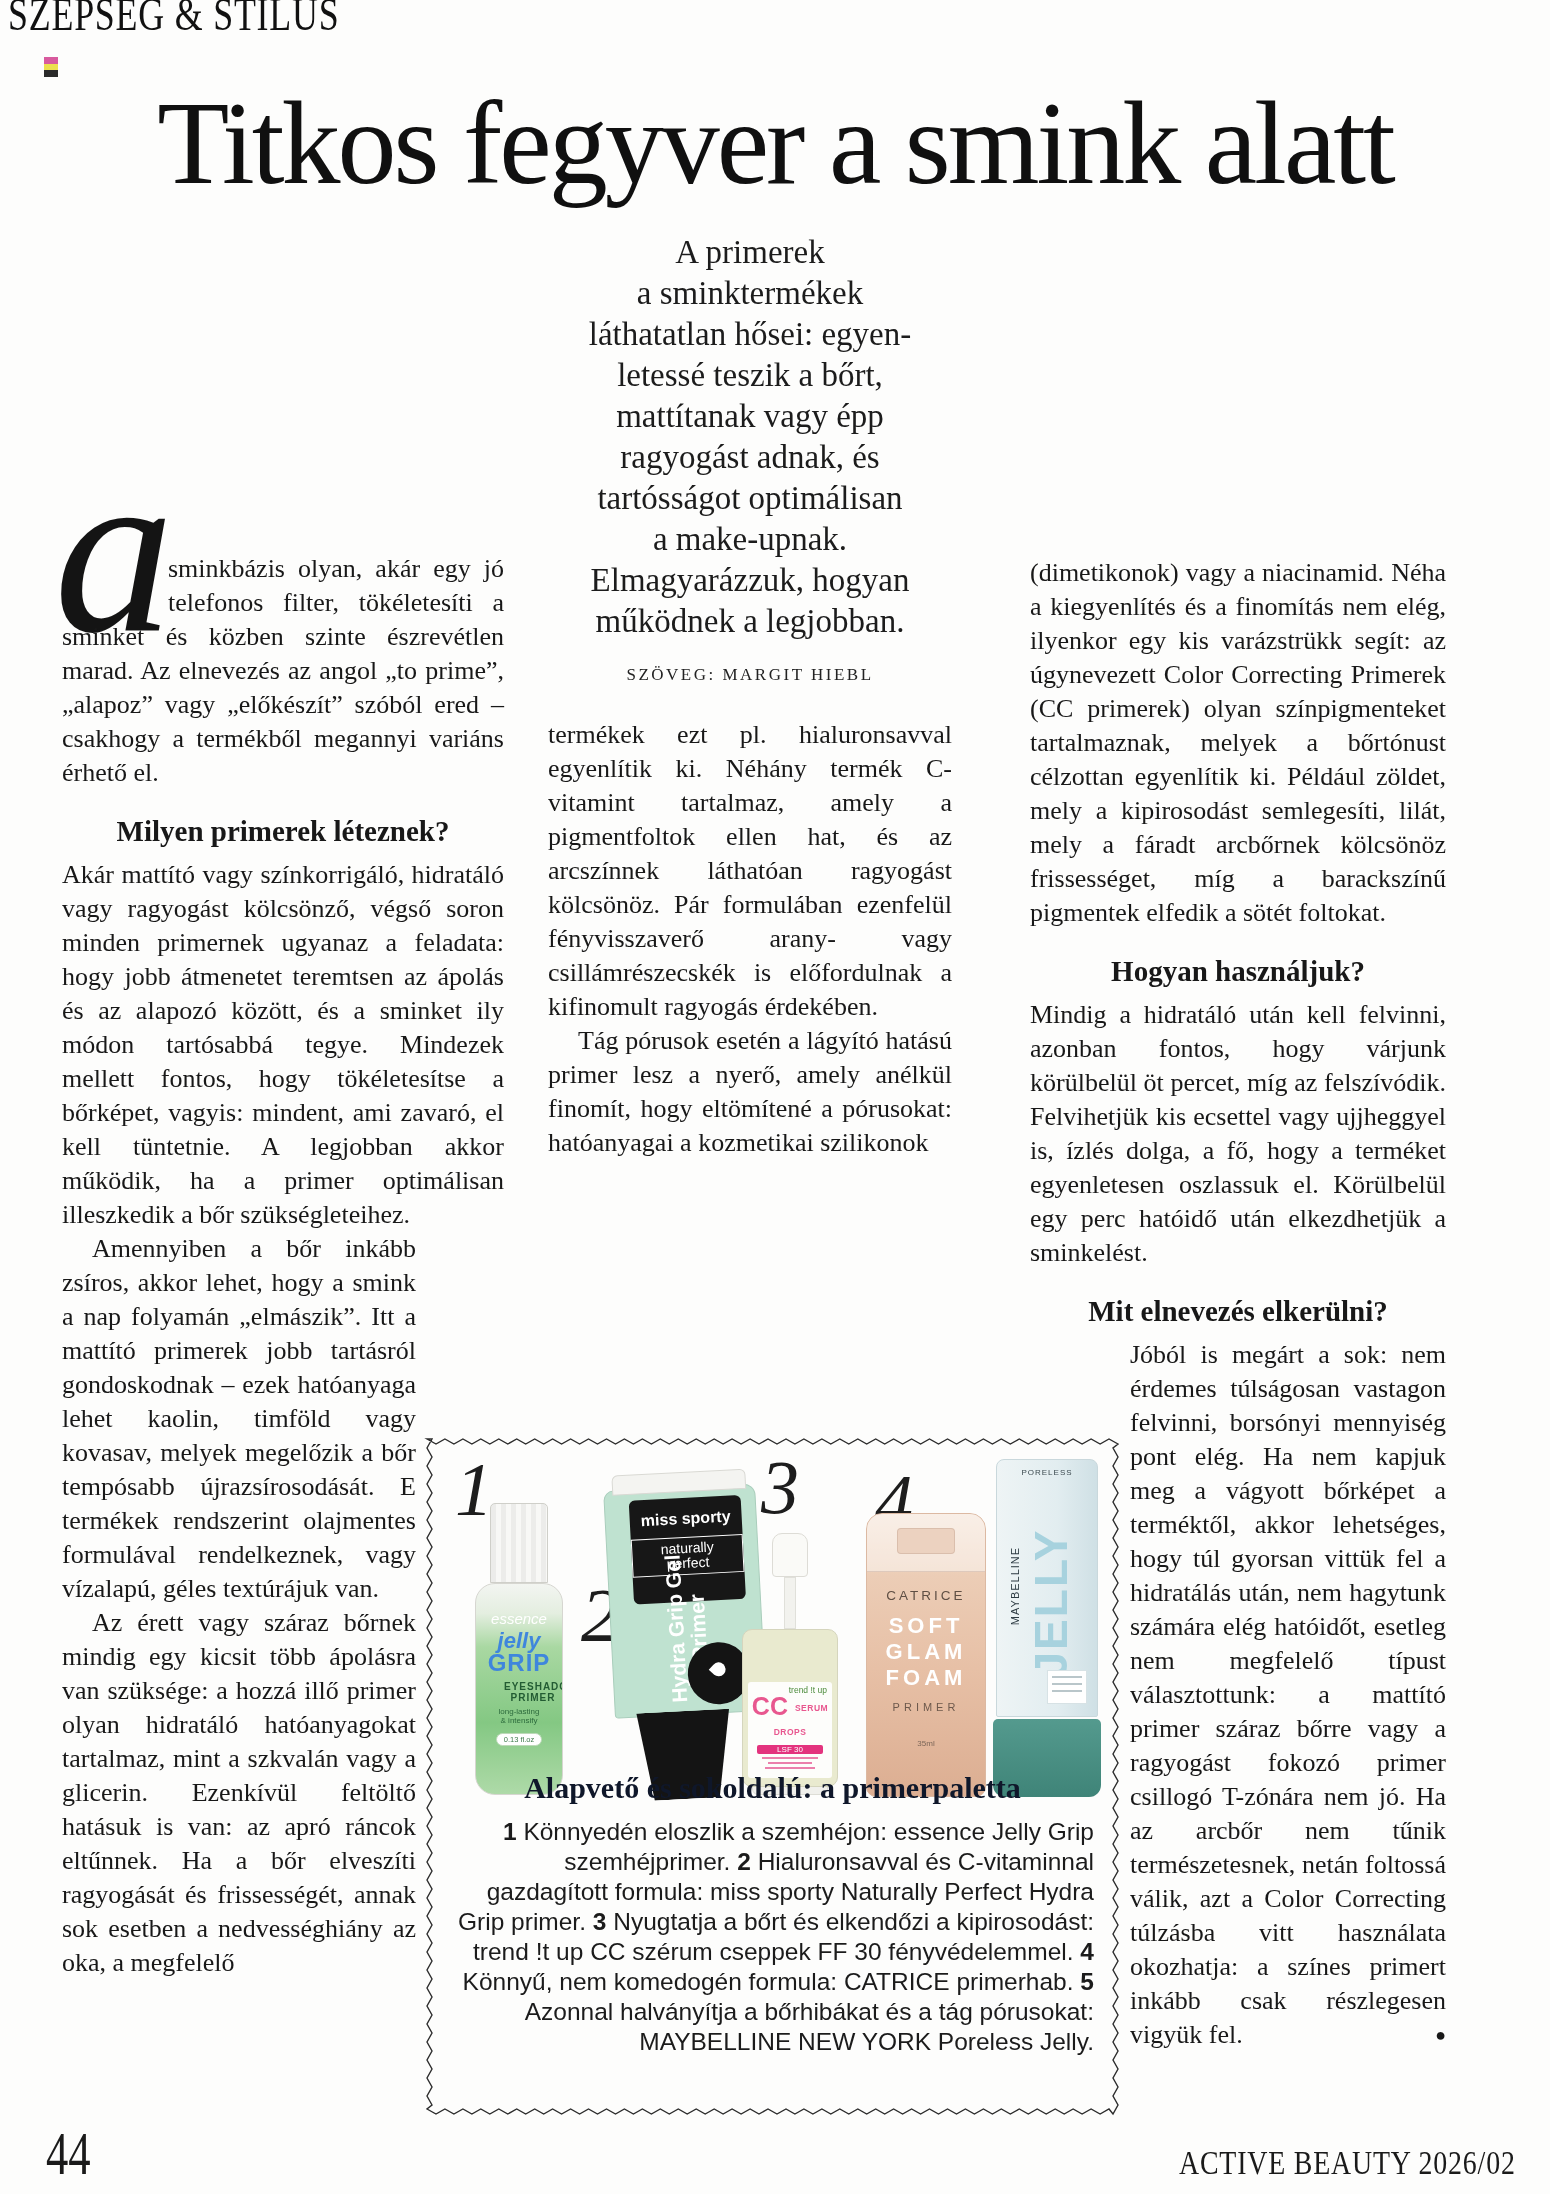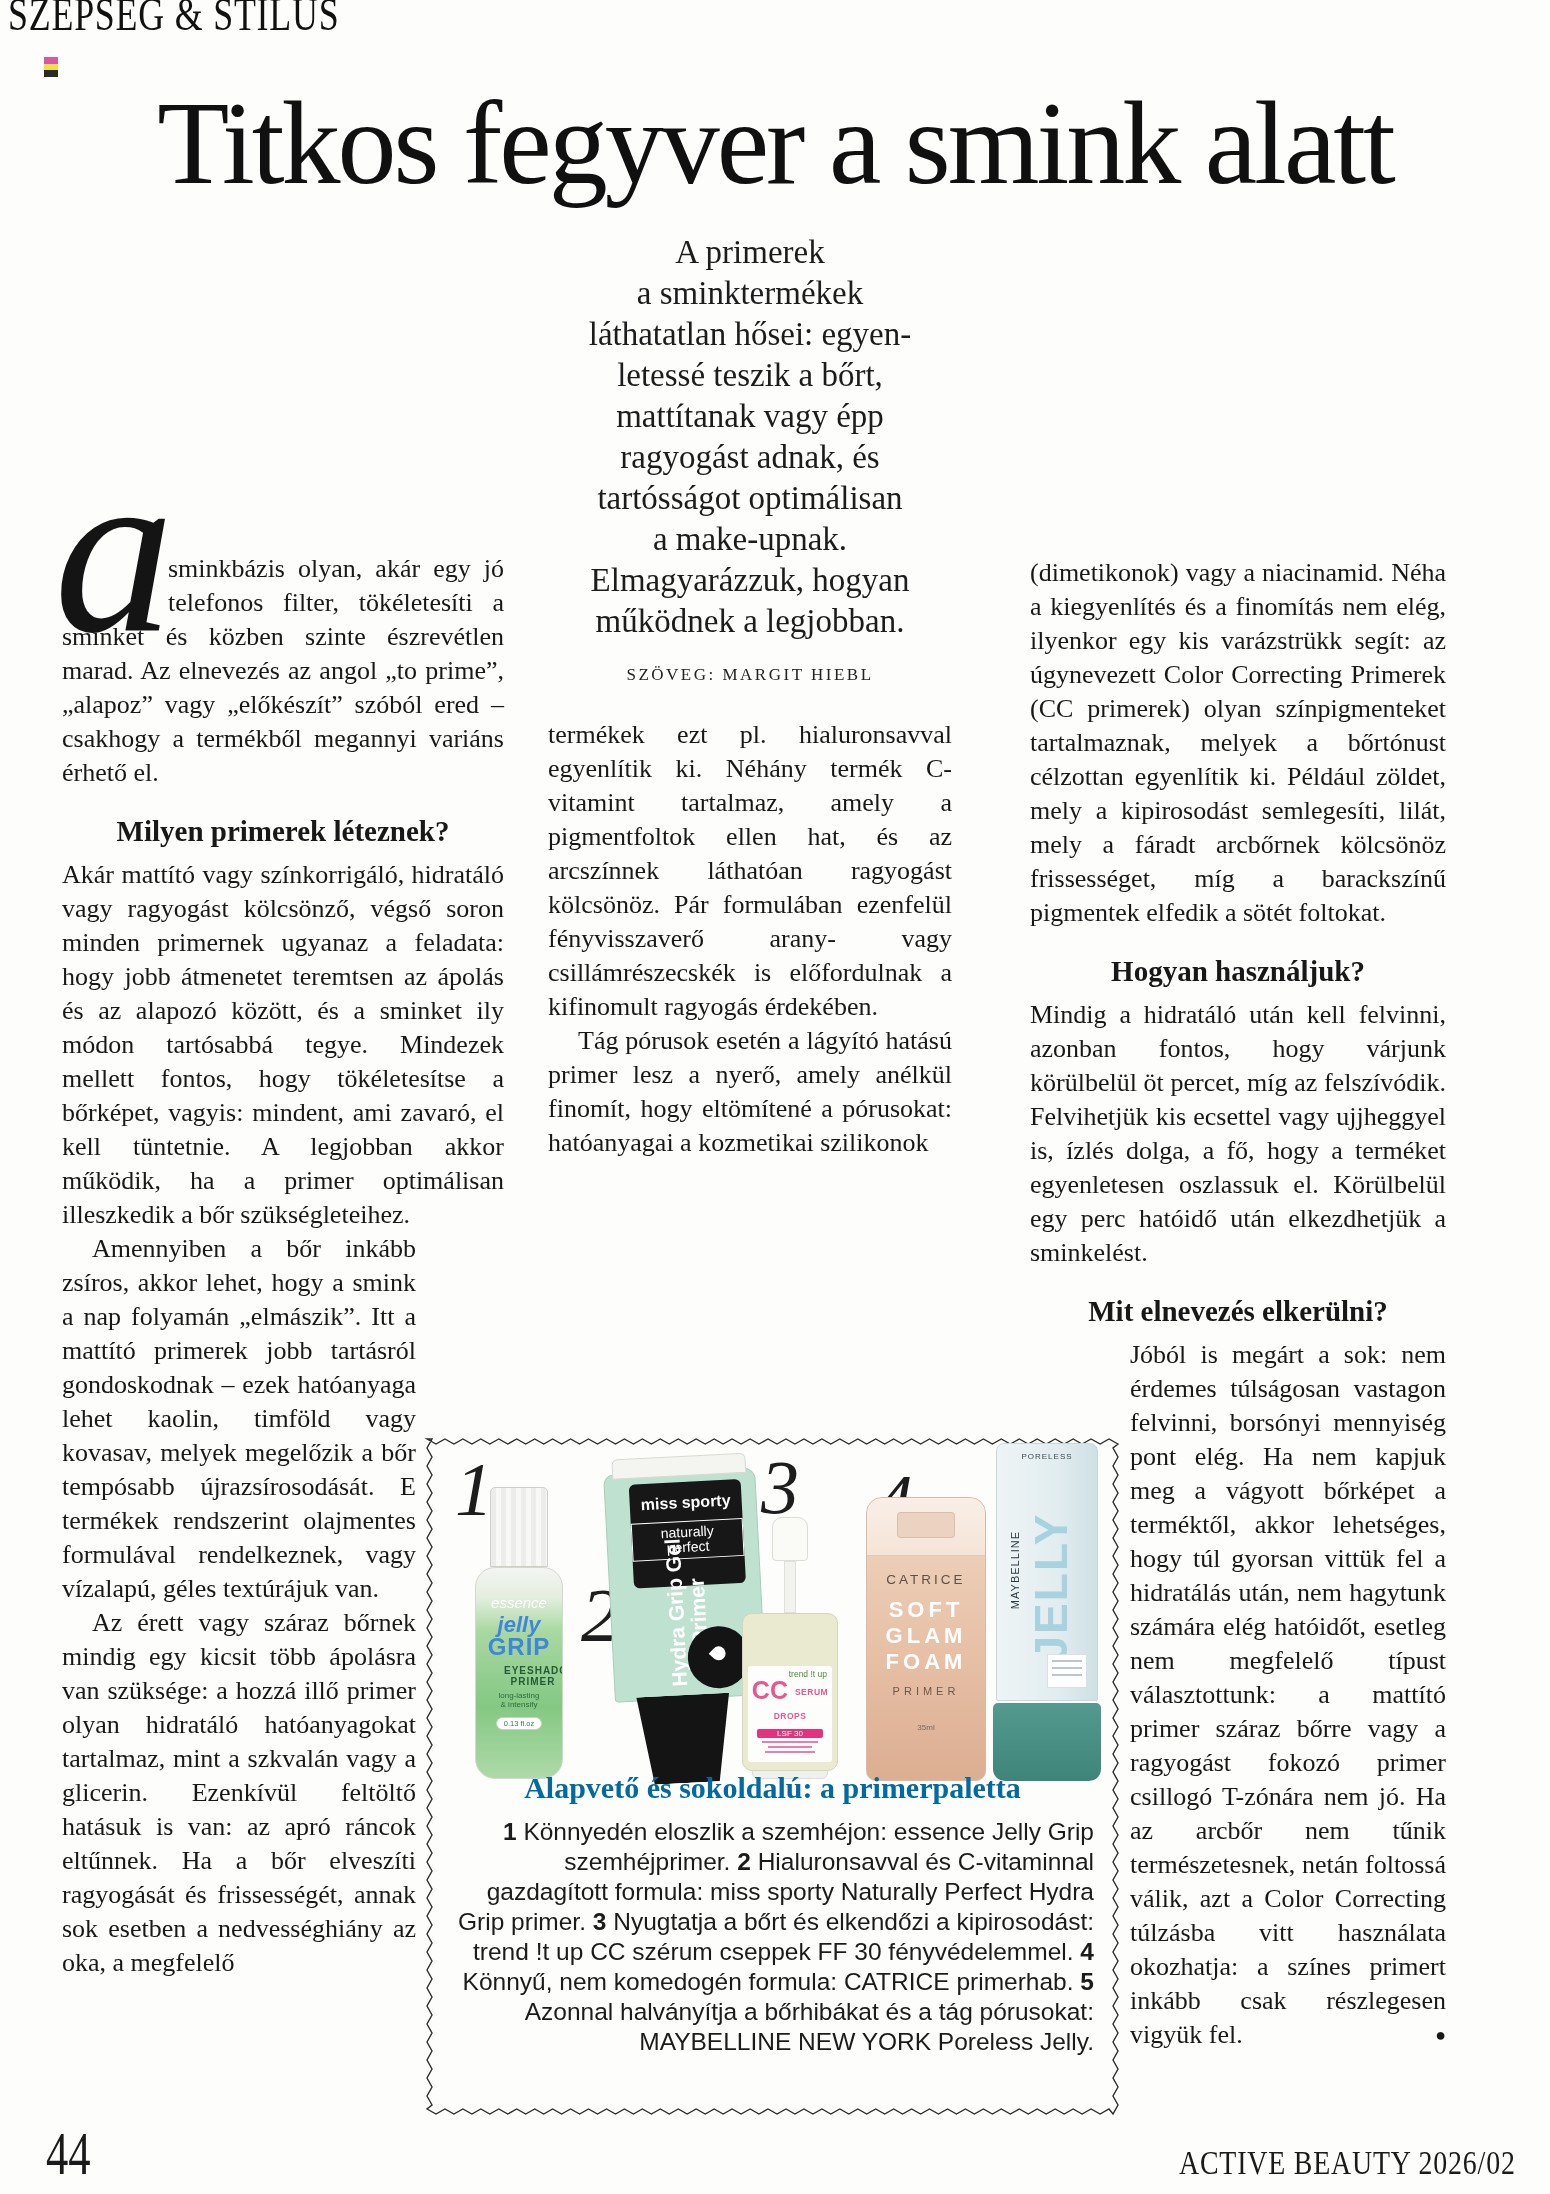--- a/index.html
+++ b/index.html
@@ -47,21 +47,21 @@
   .product-box { position:absolute; left:423px; top:1435px; width:699px; height:683px; }
   .product-box svg { position:absolute; inset:0; }
   .num { position:absolute; font-style:italic; font-size:76px; line-height:1; color:#1d1d1d;
          font-family:"Liberation Serif", serif; }
   .n1 { left:32px;  top:16px; }
   .n2 { left:158px; top:142px; }
   .n3 { left:338px; top:14px; }
   .n4 { left:452px; top:28px; }
   .n5 { left:612px; top:198px; }
 
-  .prod { position:absolute; }
+  .prod { position:absolute;margin-top:16px; }
   .prod, .prod * { font-family:"Liberation Sans", sans-serif; }
 
   
   .prod1 { left:52px; top:52px; width:88px; height:292px; }
   .p1cap { width:58px; height:80px; margin:0 auto; border:1px solid #cfcfc9; border-radius:5px 5px 0 0;
            background:repeating-linear-gradient(90deg,#ececea 0 5px,#f8f8f6 5px 10px); }
   .p1body { height:212px; border:1px solid #d6d6d0; border-radius:20px; overflow:hidden; text-align:center;
             background:linear-gradient(180deg,#f3f5f1 0%,#e4eee0 14%,#a9d8a2 30%,#84c883 66%,#aedaa8 100%); }
   .p1brand { display:block; margin-top:26px; font-style:italic; font-size:15px; color:#fff; }
   .p1n1 { display:block; font-size:22px; font-weight:bold; font-style:italic; color:#3f86dd; line-height:20px; margin-top:4px; }
@@ -127,21 +127,21 @@
            letter-spacing:1px; color:#2c3a42; text-align:center; }
   .p5jelly { position:absolute; left:-46px; top:116px; width:200px; transform:rotate(-90deg); font-size:46px;
              font-weight:bold; letter-spacing:2px; color:#a7d2de; text-align:center; }
   .p5stick { position:absolute; right:10px; bottom:12px; width:40px; height:34px; background:#fff; border:1px solid #d7e2e5; }
   .p5stick i { display:block; height:2px; background:#b9c6ca; margin:5px 4px 0; }
   .p5cap { width:108px; height:78px; margin-top:2px; background:linear-gradient(180deg,#549a8e,#3f8478);
            border-radius:5px 5px 12px 12px; }
 
   
   .caption-title { position:absolute; left:20px; right:20px; top:336px; text-align:center;
-                   font-family:"Liberation Serif", serif; font-size:30px; font-weight:bold; color:#0369a1; }
+                   font-family:"Liberation Serif", serif; font-size:30px; font-weight:bold; color:#0f172a; }
   .caption-body { position:absolute; left:28px; right:28px; top:382px; text-align:right;
                   font-family:"Liberation Sans", sans-serif; font-size:24.5px; line-height:30px; color:#1b1b1b; }
   .caption-body b { font-weight:bold; }
 
   
   .page-number { position:absolute; left:46px; top:2118px; font-size:62px; transform:scaleX(.72);
                  transform-origin:left top; color:#1a1a1a; }
   .footer-right { position:absolute; right:34px; top:2144px; font-size:34px; letter-spacing:1px;
                   transform:scaleX(.82); transform-origin:right top; color:#1a1a1a; white-space:nowrap; }
 </style>

